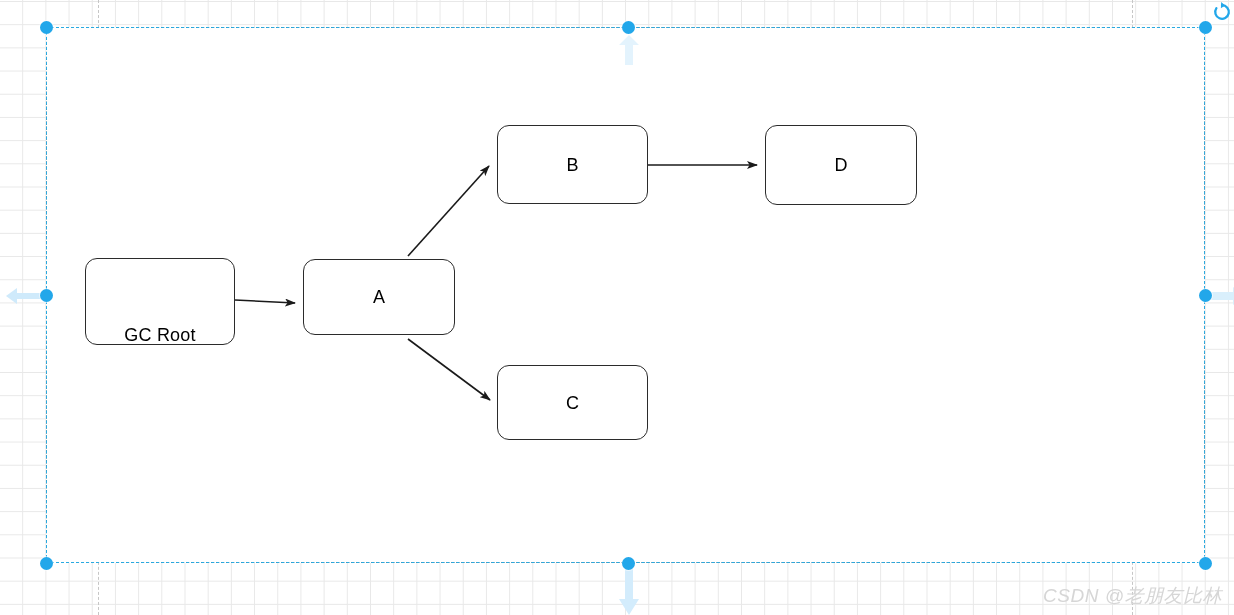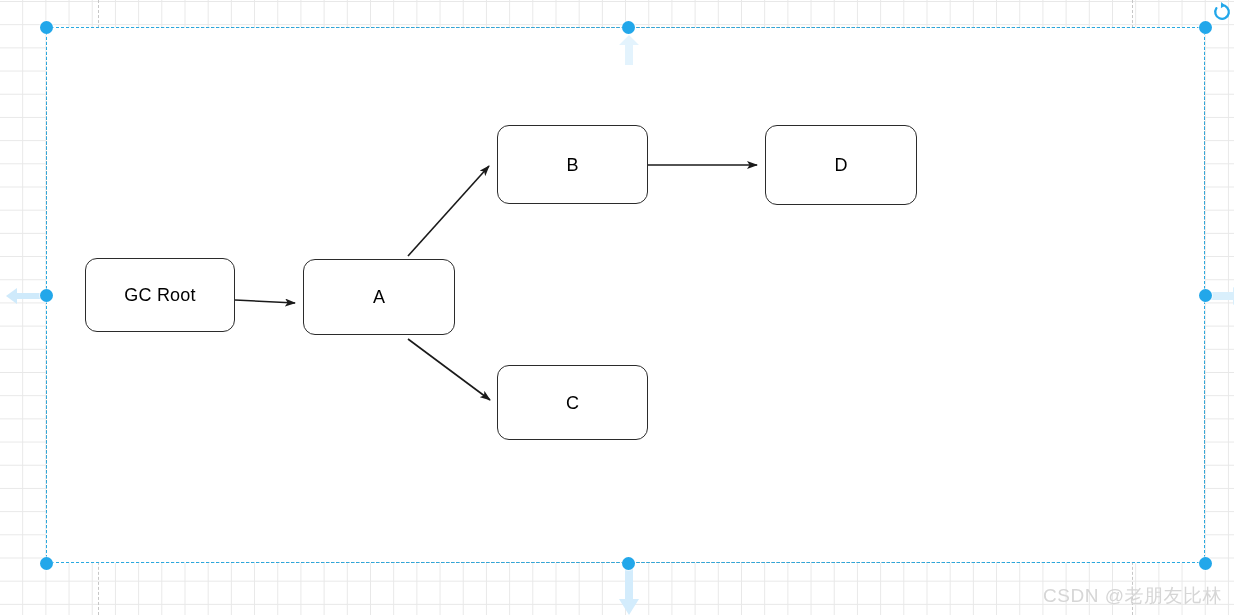--- a/index.html
+++ b/index.html
@@ -106,20 +106,21 @@
   
   #watermark {
     position: absolute;
     right: 12px;
     bottom: 6px;
     font-size: 19px;
     color: #d6d6d6;
     letter-spacing: 0.5px;
     white-space: nowrap;
     user-select: none;
+    font-style: italic;
   }
 </style>
 </head>
 <body>
 
 <div id="canvas">
 
   <div id="grid"></div>
   <div class="guide-v" style="left:98px;"></div>
   <div class="guide-v" style="left:1132px;"></div>
@@ -176,21 +177,21 @@
 
     <path d="M235 300 L295 303" fill="none" stroke="#1a1a1a" stroke-width="1.6" marker-end="url(#arrowhead)"></path>
 
     <path d="M408 256 L489 166" fill="none" stroke="#1a1a1a" stroke-width="1.6" marker-end="url(#arrowhead)"></path>
 
     <path d="M408 339 L490 400" fill="none" stroke="#1a1a1a" stroke-width="1.6" marker-end="url(#arrowhead)"></path>
 
     <path d="M648 165 L757 165" fill="none" stroke="#1a1a1a" stroke-width="1.6" marker-end="url(#arrowhead)"></path>
   </svg>
 
-  <div class="node" style="left:85px;  top:258px; width:150px; height:74px;">
+  <div class="node" style="left:85px;  top:258px; width:150px; height:87px;align-items:flex-end;">
     <span>GC Root</span>
   </div>
   <div class="node" style="left:303px; top:259px; width:152px; height:76px;">
     <span>A</span>
   </div>
   <div class="node" style="left:497px; top:125px; width:151px; height:79px;">
     <span>B</span>
   </div>
   <div class="node" style="left:497px; top:365px; width:151px; height:75px;">
     <span>C</span>

